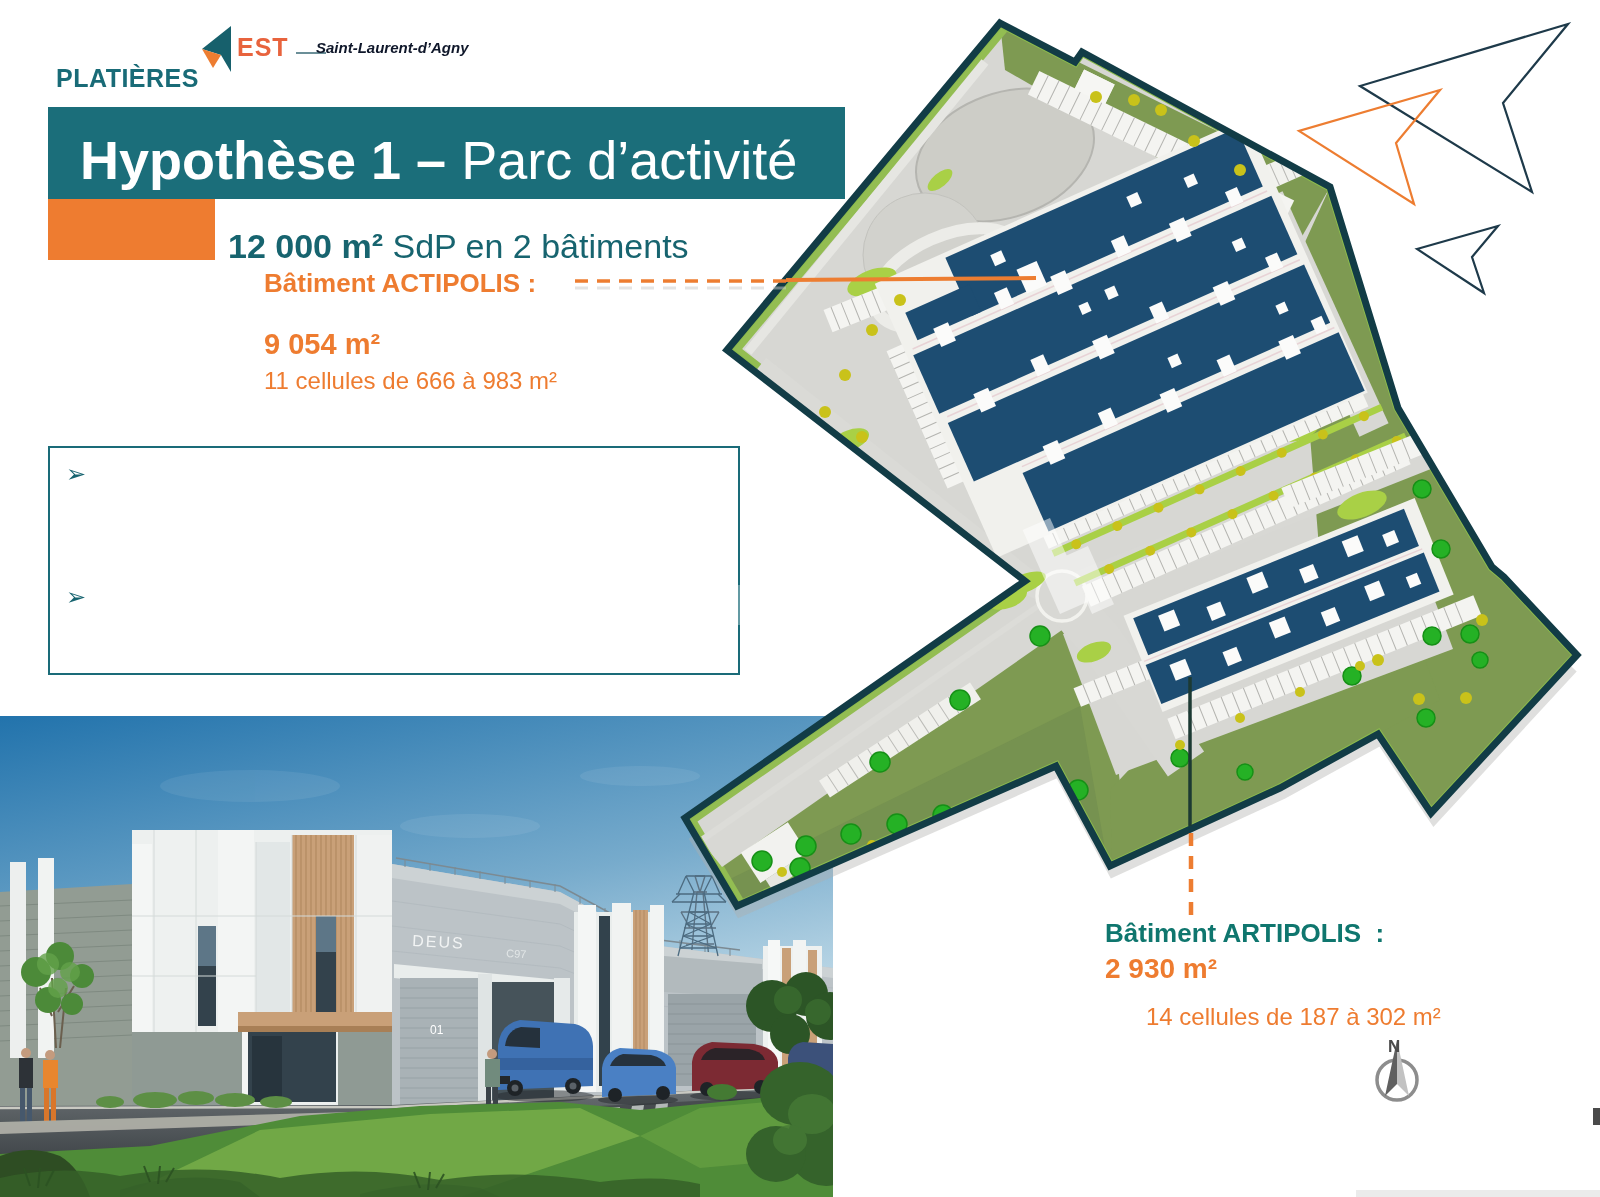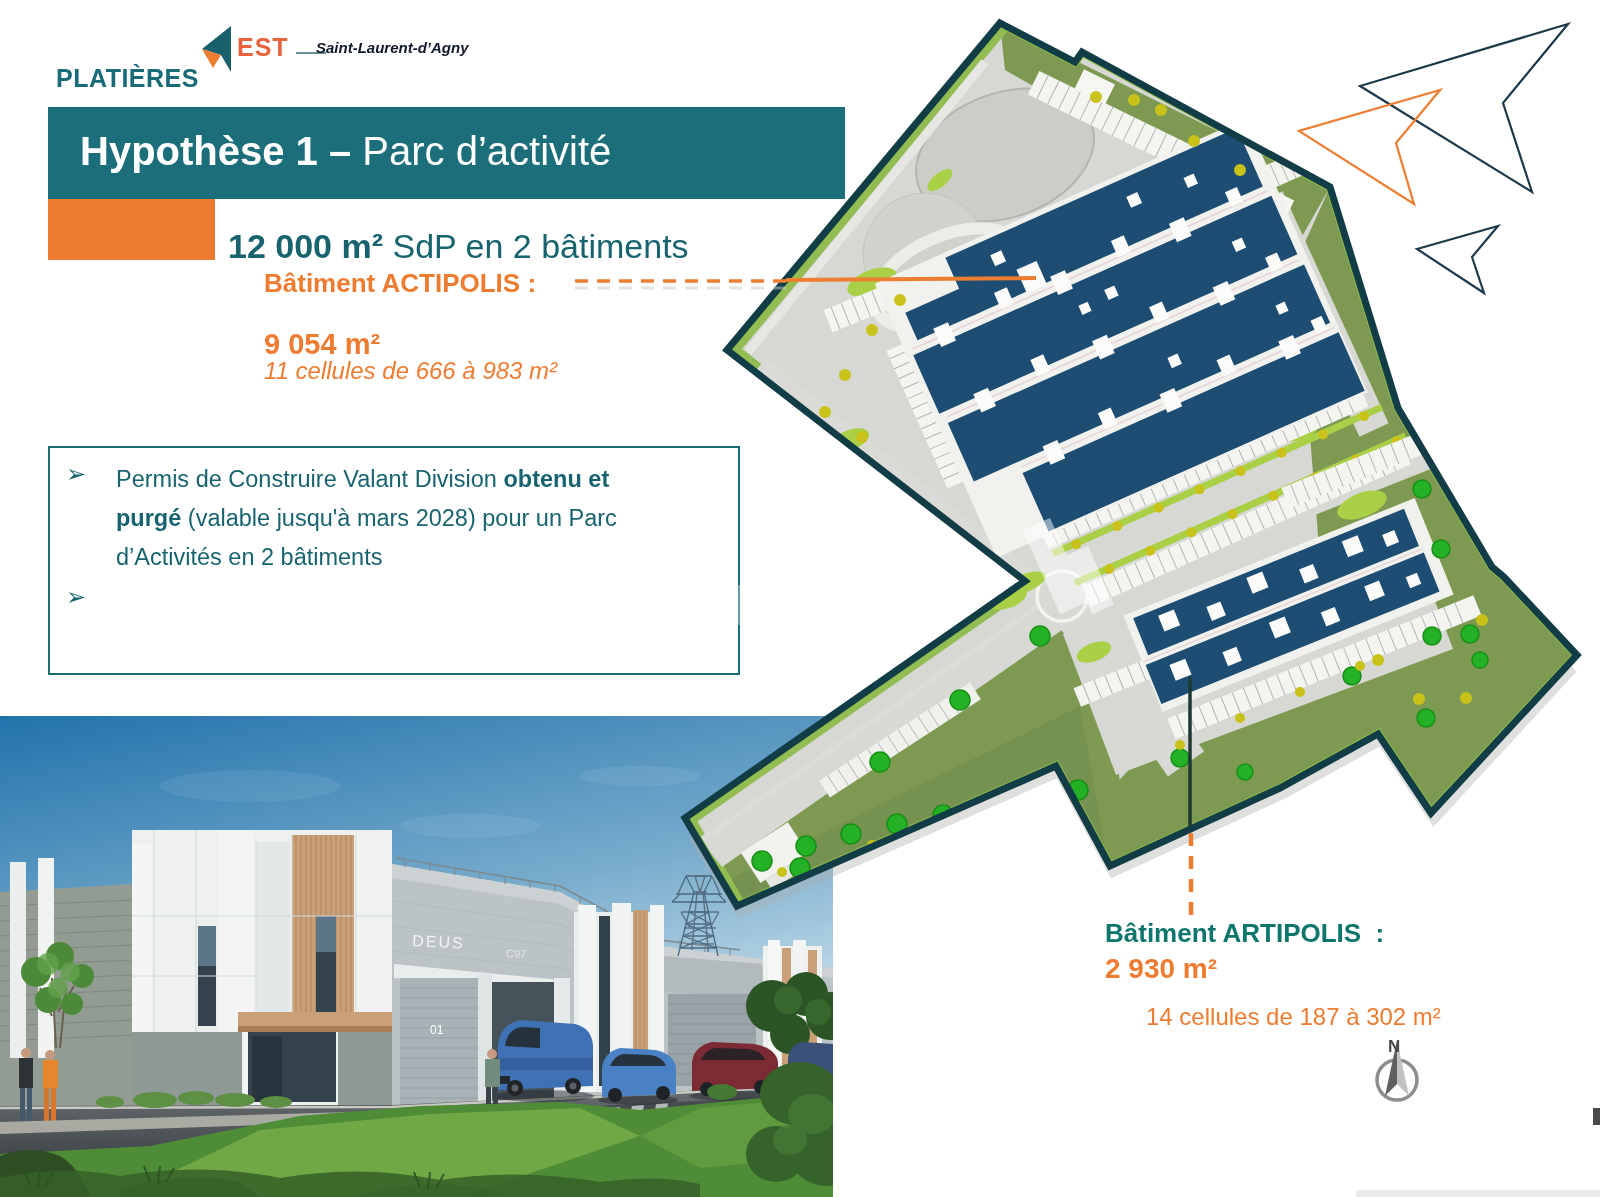--- a/index.html
+++ b/index.html
@@ -20,43 +20,40 @@
   </svg>
 
   <span class="abs" style="left:181px;top:3px;font-size:25px;font-weight:bold;color:#e8633d;letter-spacing:1px;">EST</span>
 
   <span class="abs" style="left:240px;top:22px;width:30px;height:2px;background:#6b8f98;"></span>
 
   <span class="abs" style="left:260px;top:9px;font-size:15px;font-weight:bold;font-style:italic;color:#0f172a;">Saint-Laurent-d’Agny</span>
 </div>
 
 <div class="abs" style="left:48px;top:107px;width:797px;height:92px;background:#1b6e7a;z-index:10;">
-  <div class="abs" style="left:32px;top:22px;font-size:40px;color:#ffffff;">
+  <div class="abs" style="left:32px;top:22px;font-size:54px;color:#ffffff;">
     <b>Hypothèse 1 – </b><span style="font-weight:normal;">Parc d’activité</span>
   </div>
 </div>
 
 <div class="abs" style="left:48px;top:199px;width:167px;height:61px;background:#ee7c30;z-index:10;"></div>
 
 <div class="abs" style="left:228px;top:227px;font-size:34px;color:#17646f;z-index:10;">
   <b>12 000 m² </b><span>SdP en 2 bâtiments</span>
 </div>
 
 <div class="abs" style="left:264px;top:268px;font-size:26px;font-weight:bold;color:#ee7c30;z-index:10;">Bâtiment ACTIPOLIS :</div>
 
 <div class="abs" style="left:264px;top:328px;font-size:29px;font-weight:bold;color:#ee7c30;z-index:10;">9 054 m²</div>
 
-<div class="abs" style="left:264px;top:357px;font-size:24px;color:#ee7c30;z-index:10;font-style:italic;">11 cellules de 666 à 983 m²</div>
+<div class="abs" style="left:264px;top:367px;font-size:24px;color:#ee7c30;z-index:10;">11 cellules de 666 à 983 m²</div>
 
 <div class="abs" style="left:48px;top:446px;width:688px;height:225px;border:2px solid #1a6b78;background:#ffffff;z-index:10;">
 
   <div class="abs" style="left:16px;top:12px;font-size:24px;color:#176470;">➢</div>
-  <div class="abs" style="left:66px;top:12px;width:620px;font-size:23.5px;line-height:39px;color:#176470;">
-    Permis de Construire Valant Division <b>obtenu et<br>purgé</b> (valable jusqu'à mars 2028) pour un Parc<br>d’Activités en 2 bâtiments
-  </div>
 
   <div class="abs" style="left:16px;top:135px;font-size:24px;color:#176470;">➢</div>
 </div>
 
 <div class="abs" style="left:598px;top:585px;width:150px;height:40px;background:rgba(255,255,255,0.32);z-index:11;"></div>
 
 <svg class="abs" style="left:0;top:716px;z-index:2;" width="833" height="481" viewBox="0 0 833 481">
   <defs>
     <linearGradient id="sky" x1="0" y1="0" x2="0.35" y2="1">
       <stop offset="0" stop-color="#2273ac"></stop>

